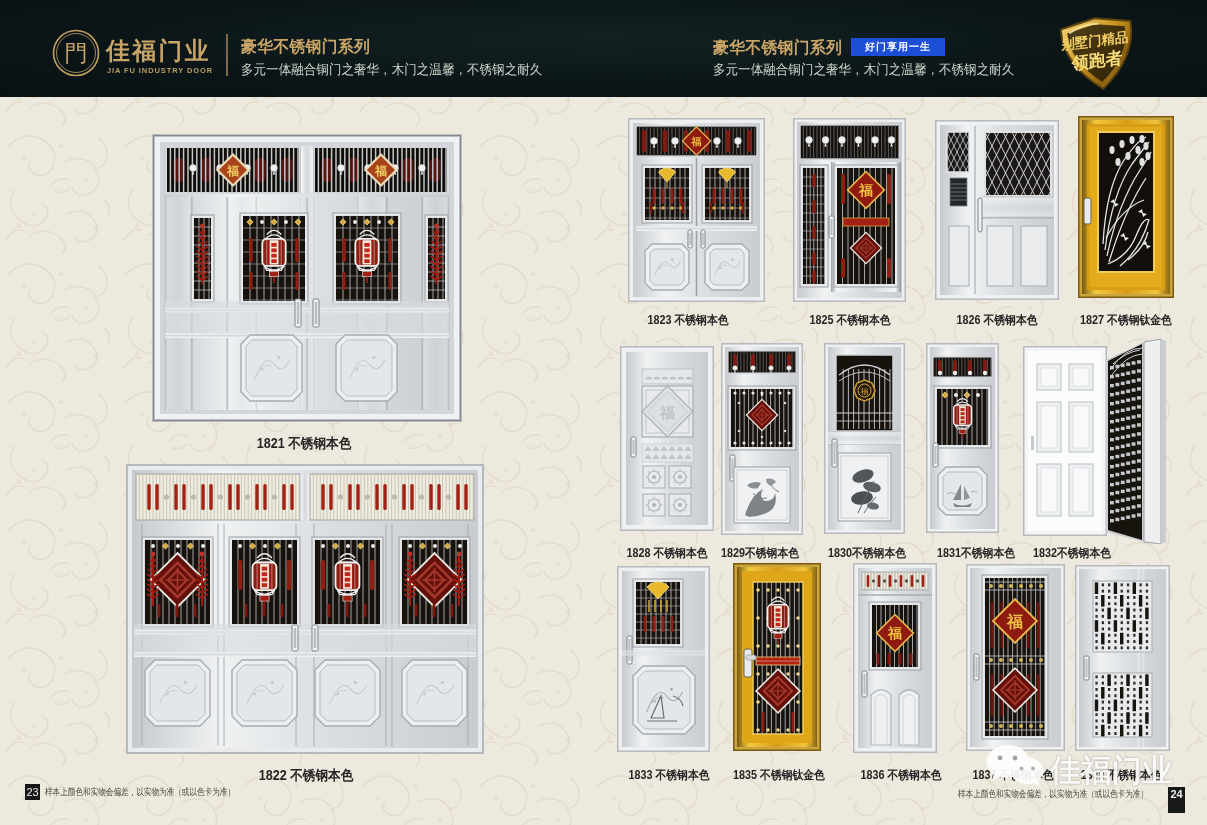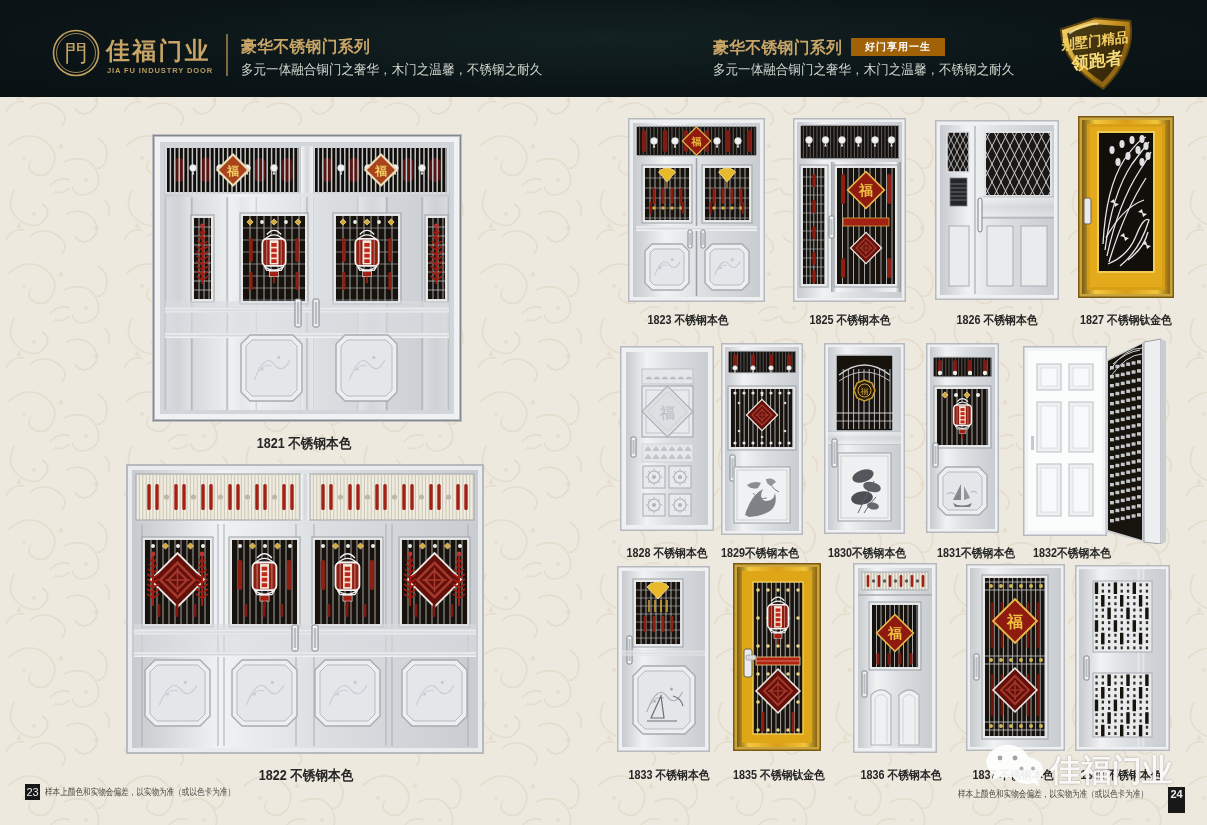--- a/index.html
+++ b/index.html
@@ -47,21 +47,21 @@
 <div class="abs" style="left:107px;top:66px;font-size:7.5px;color:#bb9c61;letter-spacing:0.9px;font-weight:bold;">JIA FU INDUSTRY DOOR</div>
 
 <div class="abs" style="left:226px;top:34px;width:2px;height:42px;background:#7d6a42;"></div>
 
 <div class="abs" style="left:241px;top:36px;font-size:16.5px;font-weight:bold;color:#c8a466;letter-spacing:0.3px;transform:scaleX(0.96);transform-origin:0 0;">豪华不锈钢门系列</div>
 
 <div class="abs" style="left:241px;top:61px;font-size:13.5px;color:#cfd4cc;letter-spacing:0px;transform:scaleX(0.93);transform-origin:0 0;">多元一体融合铜门之奢华，木门之温馨，不锈钢之耐久</div>
 
 <div class="abs" style="left:713px;top:37px;font-size:16.5px;font-weight:bold;color:#c8a466;letter-spacing:0.3px;transform:scaleX(0.96);transform-origin:0 0;">豪华不锈钢门系列</div>
 
-<div class="abs" style="left:851px;top:38px;width:94px;height:18px;background:#a16207;color:#fff;font-size:10px;font-weight:bold;text-align:center;line-height:18px;letter-spacing:1px;">好门享用一生</div>
+<div class="abs" style="left:851px;top:38px;width:94px;height:18px;background:#1d4ed8;color:#fff;font-size:10px;font-weight:bold;text-align:center;line-height:18px;letter-spacing:1px;">好门享用一生</div>
 
 <div class="abs" style="left:713px;top:61px;font-size:13.5px;color:#cfd4cc;letter-spacing:0px;transform:scaleX(0.93);transform-origin:0 0;">多元一体融合铜门之奢华，木门之温馨，不锈钢之耐久</div>
 
 <svg class="abs" style="left:1056px;top:16px" width="86" height="76" viewBox="0 0 86 76">
 <defs>
       <linearGradient id="shg" x1="0" y1="0" x2="1" y2="1">
 <stop offset="0" stop-color="#f6d878"></stop>
         <stop offset="0.45" stop-color="#c8921e"></stop>
 <stop offset="0.7" stop-color="#8a5f10"></stop>
         <stop offset="1" stop-color="#e9bc45"></stop>

